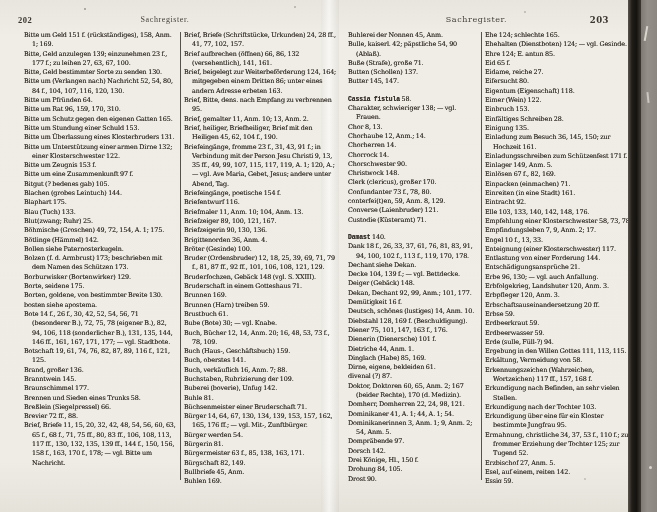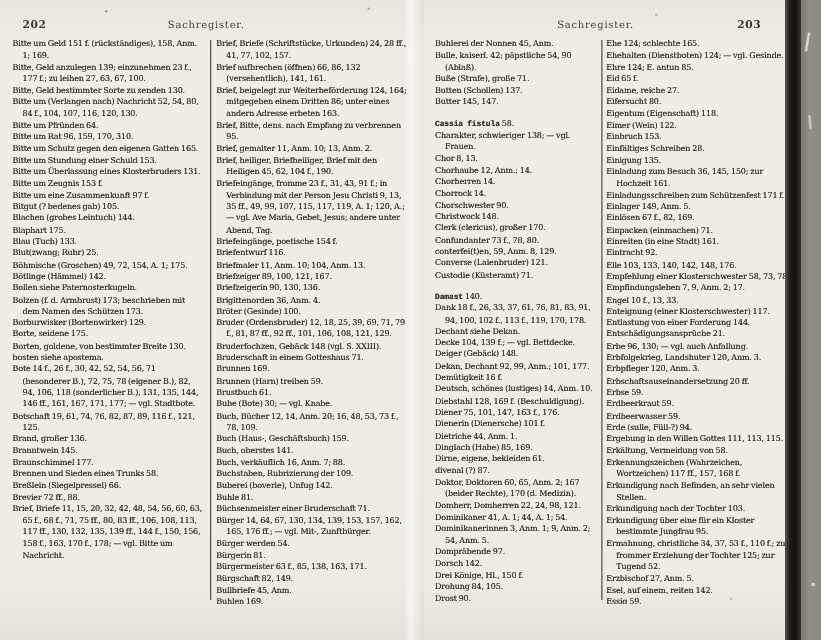--- a/index.html
+++ b/index.html
@@ -29,30 +29,30 @@
   .mark1 { left:645px; top:26px; width:2px; height:15px; transform:rotate(10deg); }
   .mark2 { left:647px; top:92px; width:2px; height:11px; transform:rotate(-6deg); opacity:.8; }
   .mark3 { left:649px; top:466px; width:3px; height:3px; border-radius:50%; }
   .specks {
     position:absolute; left:84px; top:8px; width:2px; height:2px; border-radius:50%;
     background:rgba(90,85,75,.55);
     box-shadow: 210px -2px 0 rgba(90,85,75,.4), 440px 3px 0 rgba(90,85,75,.35),
                 120px 452px 0 rgba(90,85,75,.3), 500px 470px 0 rgba(90,85,75,.3);
   }
   .pagehead { position:absolute; top:15px; height:12px; }
-  .pagehead.left  { left:0;  width:330px; }
+  .pagehead.left  { left:0;  width:330px;font-family:Liberation Serif, serif; }
   .pagehead.right { left:330px; width:293px; }
   .pagenum { position:absolute; top:0; font-size:8.5px; font-weight:bold; letter-spacing:.5px; color:#3a352e; }
   .pagenum.pl { left:18px; }
   .pagenum.pr { right:14px; }
   .runhead {
     display:block; text-align:center; font-size:8px; letter-spacing:.6px; color:#45403a;
   }
   .cols { position:absolute; top:31px; display:flex; height:452px; }
-  .cols.left-page  { left:10px;  width:318px;justify-content:space-between; }
+  .cols.left-page  { left:24px;  width:318px; }
   .cols.right-page { left:348px; width:287px; }
   .col { overflow:hidden; height:452px; }
   .col.c1 { width:153px; }
   .col.c2 { width:155px; }
   .col.c3 { width:130px; }
   .col.c4 { width:148px; }
   .divider { width:1px; background:#56514a; margin:1px 3px 0 3px; height:448px; }
   .entry {
     font-size:6.4px; line-height:9.3px;
     letter-spacing:-0.1px; word-spacing:-0.4px;
@@ -78,20 +78,21 @@
     <div class="col c1">
         <div class="entry">Bitte um Geld 151 f. (rückständiges), 158, Anm. 1; 169.</div>
         <div class="entry">Bitte, Geld anzulegen 139; einzunehmen 23 f., 177 f.; zu leihen 27, 63, 67, 100.</div>
         <div class="entry">Bitte, Geld bestimmter Sorte zu senden 130.</div>
         <div class="entry">Bitte um (Verlangen nach) Nachricht 52, 54, 80, 84 f., 104, 107, 116, 120, 130.</div>
         <div class="entry">Bitte um Pfründen 64.</div>
         <div class="entry">Bitte um Rat 96, 159, 170, 310.</div>
         <div class="entry">Bitte um Schutz gegen den eigenen Gatten 165.</div>
         <div class="entry">Bitte um Stundung einer Schuld 153.</div>
         <div class="entry">Bitte um Überlassung eines Klosterbruders 131.</div>
+        <div class="entry">Bitte um Unterstützung einer armen Dirne 132; einer Klosterschwester 122.</div>
         <div class="entry">Bitte um Zeugnis 153 f.</div>
         <div class="entry">Bitte um eine Zusammenkunft 97 f.</div>
         <div class="entry">Bitgut (? bedenes gab) 105.</div>
         <div class="entry">Blachen (grobes Leintuch) 144.</div>
         <div class="entry">Blaphart 175.</div>
         <div class="entry">Blau (Tuch) 133.</div>
         <div class="entry">Blut(zwang; Ruhr) 25.</div>
         <div class="entry">Böhmische (Groschen) 49, 72, 154, A. 1; 175.</div>
         <div class="entry">Bötlinge (Hämmel) 142.</div>
         <div class="entry">Bollen siehe Paternosterkugeln.</div>

